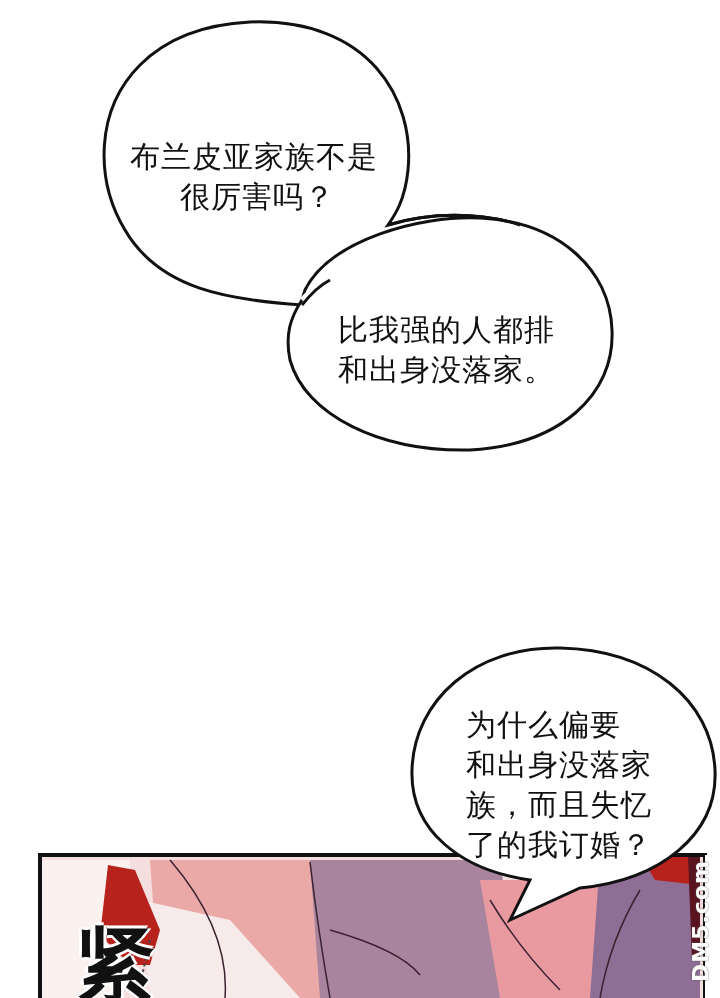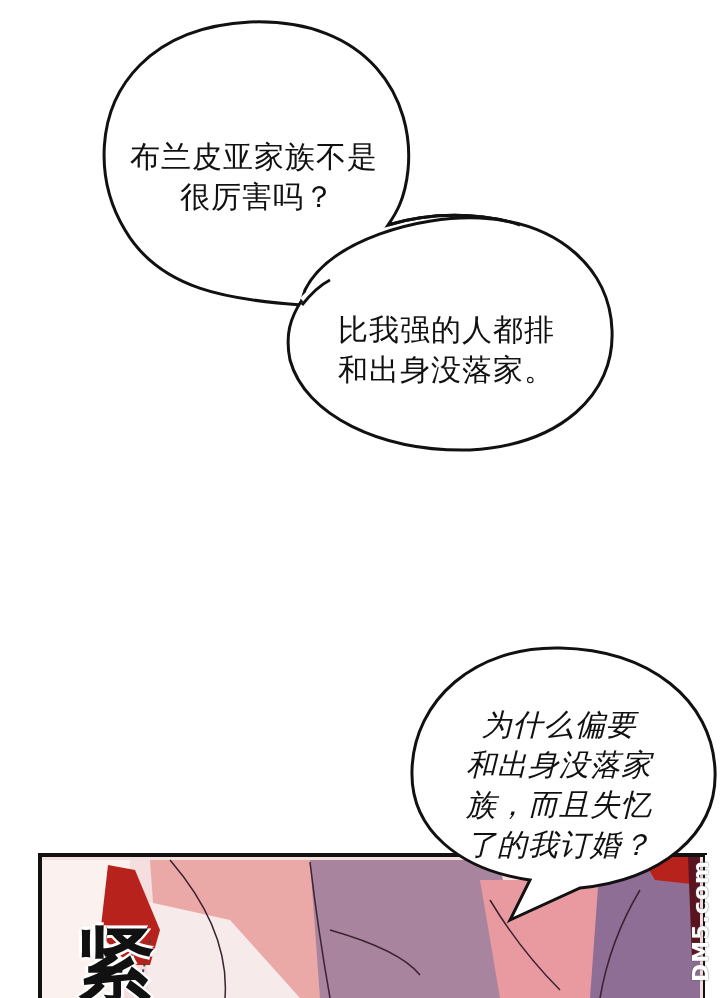--- a/index.html
+++ b/index.html
@@ -76,21 +76,21 @@
   <div class="bubble-text" style="left:130px; top:137px;">
     <div>布兰皮亚家族不是</div>
     <div style="padding-left:50px;">很厉害吗？</div>
   </div>
 
   <div class="bubble-text" style="left:338px; top:310px;text-align:right;">
     <div>比我强的人都排</div>
     <div>和出身没落家。</div>
   </div>
 
-  <div class="bubble-text" style="left:466px; top:705px; text-align:center;font-style:italic;">
+  <div class="bubble-text" style="left:466px; top:705px; ">
     <div>为什么偏要</div>
     <div>和出身没落家</div>
     <div>族，而且失忆</div>
     <div>了的我订婚？</div>
   </div>
 
   <div class="sfx" style="left:75px; top:925px;">紧</div>
 
   <div class="watermark-vert" style="left:688px; top:982px;">DM5.com</div>
   <div class="watermark-small" style="left:656px; top:975px;">拷貝漫畫</div>

